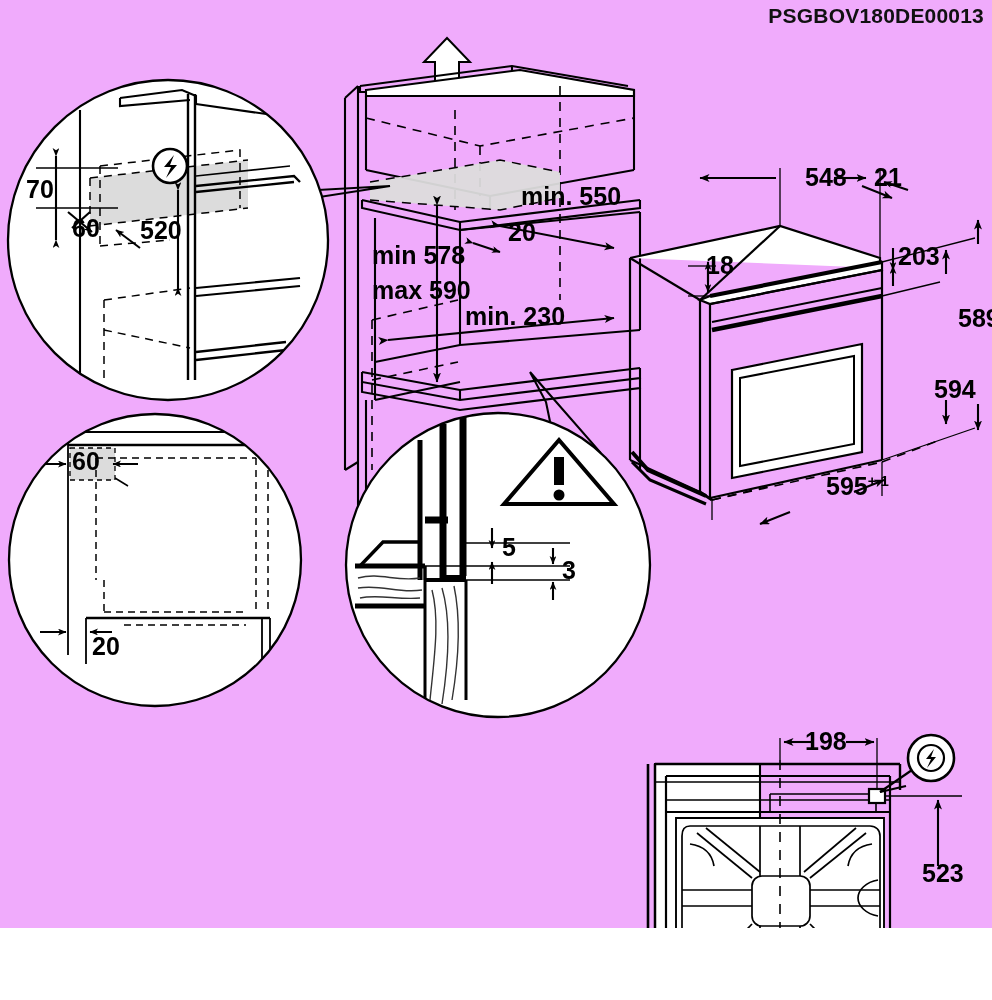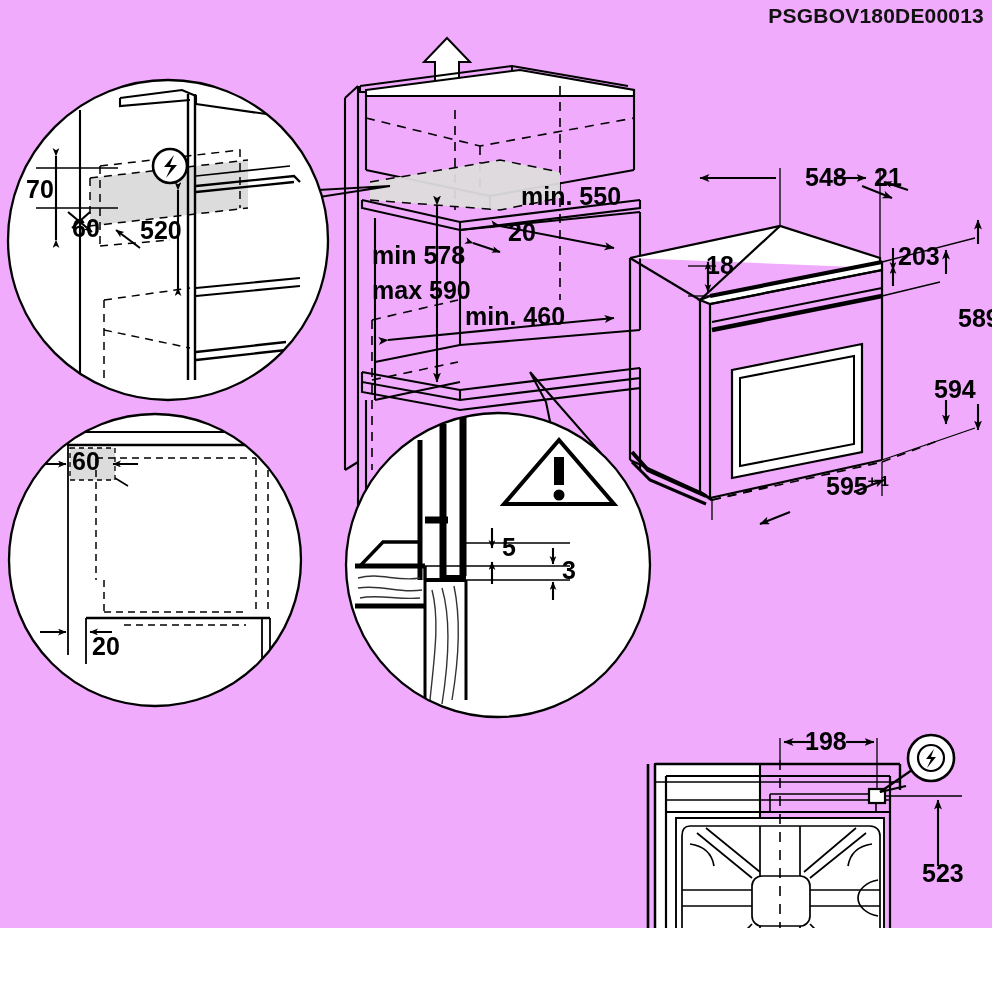--- a/index.html
+++ b/index.html
@@ -405,21 +405,21 @@
   <div class="lbl" style="left:72px;top:215px;">60</div>
   <div class="lbl" style="left:140px;top:217px;">520</div>
 
   <div class="lbl" style="left:72px;top:448px;">60</div>
   <div class="lbl" style="left:92px;top:633px;">20</div>
 
   <div class="lbl" style="left:521px;top:183px;">min. 550</div>
   <div class="lbl" style="left:508px;top:219px;">20</div>
   <div class="lbl" style="left:372px;top:242px;">min 578</div>
   <div class="lbl" style="left:372px;top:277px;">max 590</div>
-  <div class="lbl" style="left:465px;top:303px;">min. 460</div>
+  <div class="lbl" style="left:465px;top:303px;">min. 230</div>
 
   <div class="lbl" style="left:502px;top:534px;">5</div>
   <div class="lbl" style="left:562px;top:557px;">3</div>
 
   <div class="lbl" style="left:805px;top:164px;">548</div>
   <div class="lbl" style="left:874px;top:164px;">21</div>
   <div class="lbl" style="left:706px;top:252px;">18</div>
   <div class="lbl" style="left:898px;top:243px;">203</div>
   <div class="lbl" style="left:934px;top:305px;margin-left:24px;">589</div>
   <div class="lbl" style="left:934px;top:343px;margin-top:33px;">594</div>

